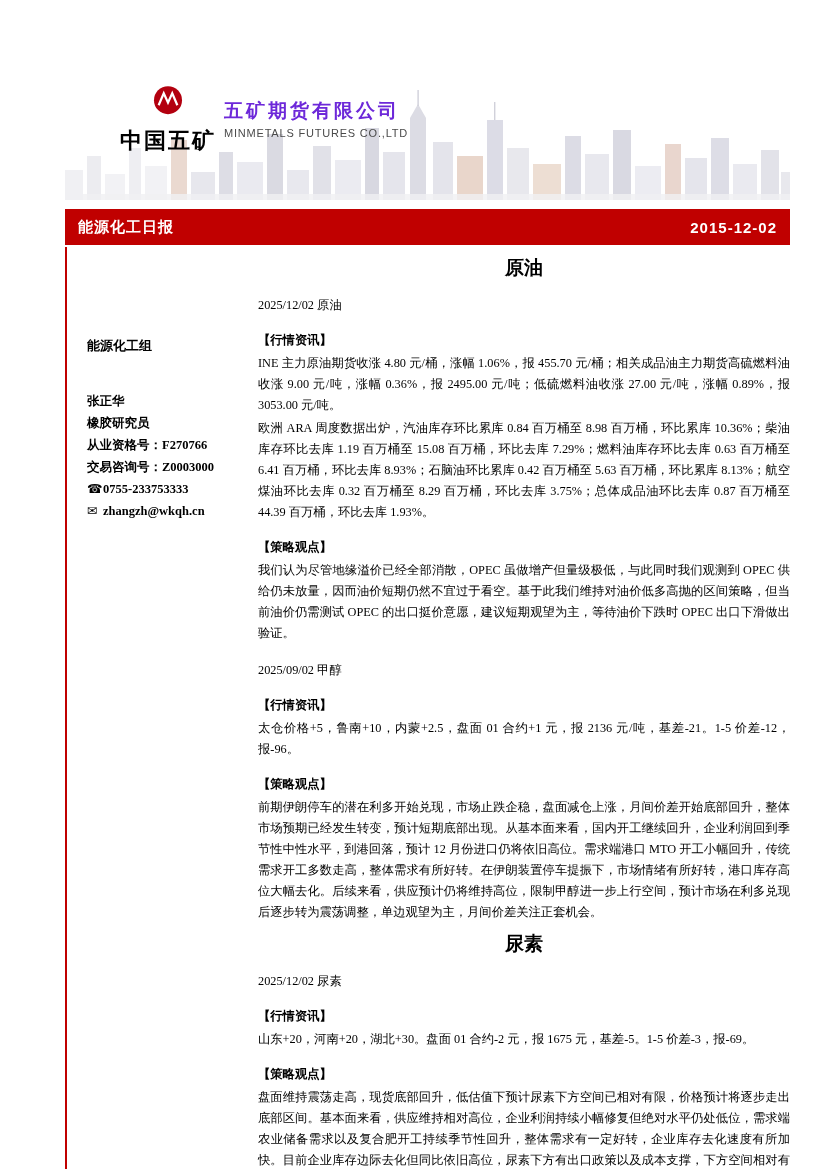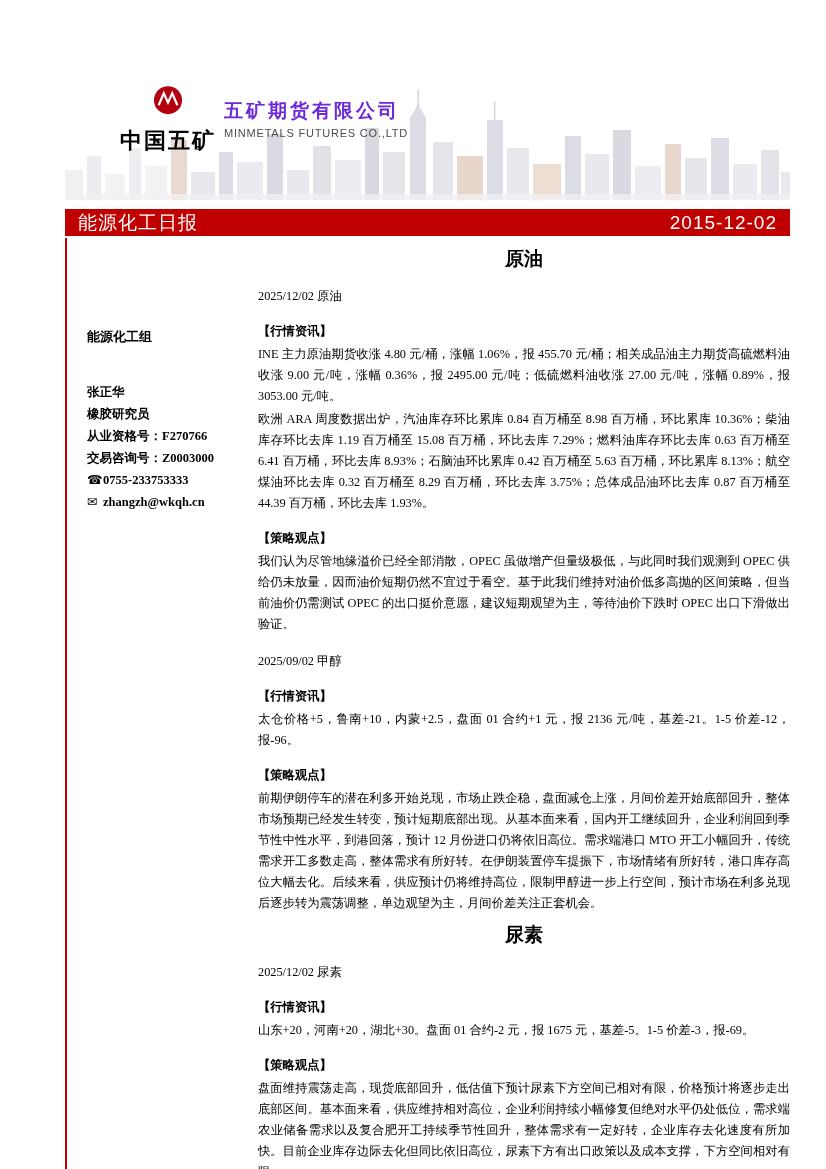--- a/index.html
+++ b/index.html
@@ -20,26 +20,26 @@
   .brand { position:absolute; left:126px; top:84px; display:flex; align-items:flex-start; }
   .logo-block { display:flex; flex-direction:column; align-items:center; width:84px; }
   .logo-icon { width:34px; height:34px; }
   .logo-cn { margin-top:8px; font-size:22px; font-weight:bold; letter-spacing:2px; white-space:nowrap; }
   .company { margin-left:14px; padding-top:14px; }
   .company-cn { font-size:19px; font-weight:bold; letter-spacing:3px; color:#6d28d9; white-space:nowrap; }
   .company-en { margin-top:3px; font-size:11px; letter-spacing:0.8px; color:#4a4a4a; font-family:"Liberation Sans","DejaVu Sans",sans-serif; }
 
   
   .banner {
-    margin:0 36px 0 65px; height:27px;
+    margin:0 36px 0 65px; height:36px;
     background:#c00000; color:#fff;
     display:flex; justify-content:space-between; align-items:center;
     padding:0 13px;
     font-family:"Liberation Sans","DejaVu Sans",sans-serif;
-    font-weight:normal; font-size:19px; letter-spacing:1px;
+    font-weight:bold; font-size:15px; letter-spacing:1px;
   }
 
   
   .body-grid {
     margin:2px 36px 0 65px;
     display:flex;
     border-left:2px solid #c00000;
     min-height:930px;
   }
   .sidebar {

